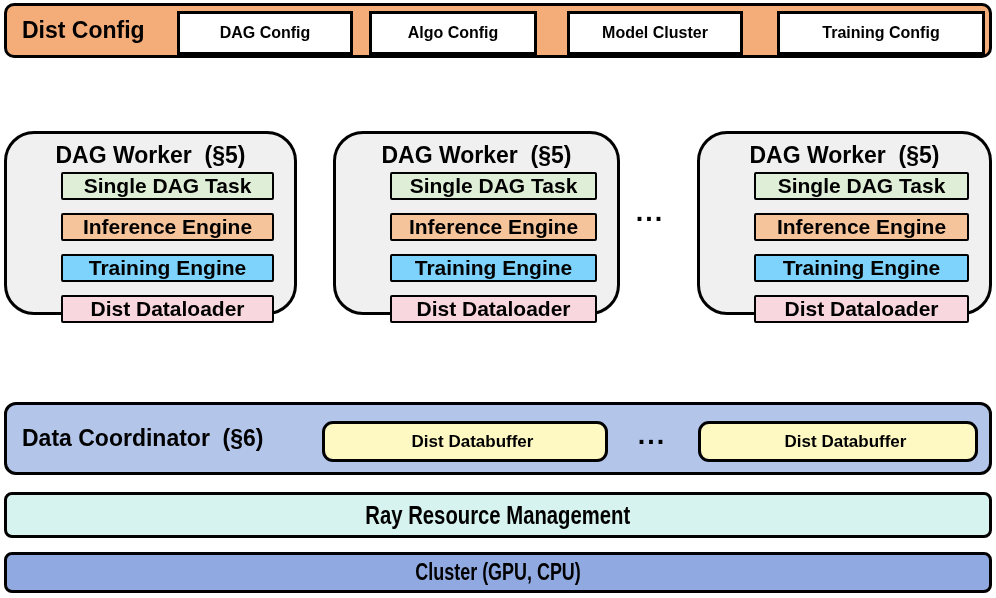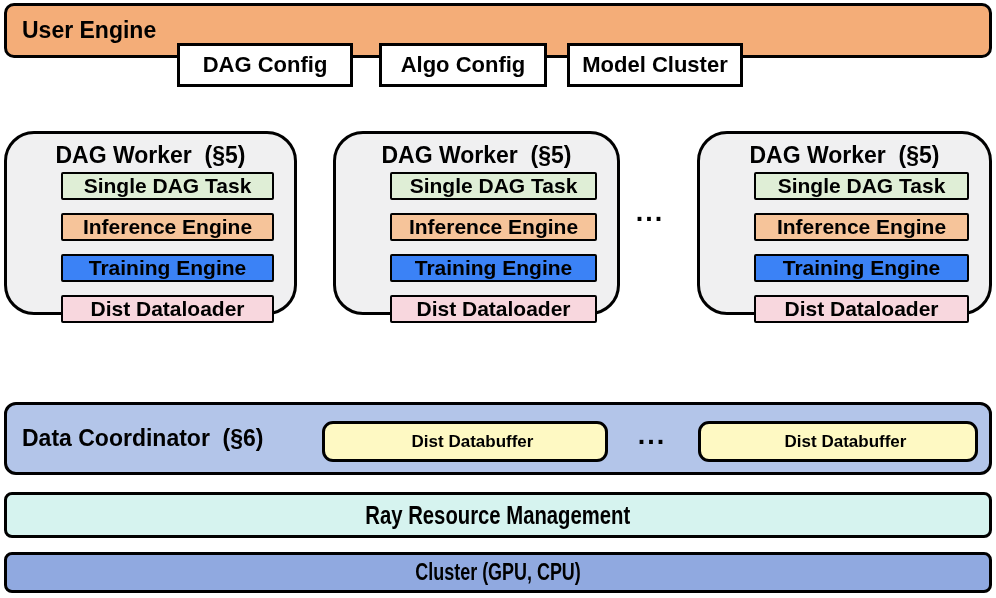--- a/index.html
+++ b/index.html
@@ -29,25 +29,24 @@
   .user-config { top: 3px; height: 55px; background: #F4AD78; }
   .user-config-label {
     position: absolute; left: 15px; top: 0; height: 100%;
     display: flex; align-items: center;
     font-size: 23px; white-space: pre;
   }
   .config-box {
     position: absolute; top: 5px; height: 44px;
     background: #ffffff; border: 3px solid #000;
     display: flex; align-items: center; justify-content: center;
-    font-size: 22px;
-    margin-top: 32px;
+    font-size: 16px;
   }
   .config-box.c0 { left: 170px; width: 176px; }
-  .config-box.c1 { left: 372px; width: 168px; }
+  .config-box.c1 { left: 362px; width: 168px; }
   .config-box.c2 { left: 560px; width: 176px; }
   .config-box.c3 { left: 770px; width: 208px; }
 
   
   .planner {
     top: 67px; height: 46px; background: #79DED1;
     font-size: 23px; white-space: pre;
   }
 
   
@@ -66,21 +65,21 @@
   }
   .worker-modules { flex: 1 1 auto; display: flex; flex-direction: column; gap: 13px; }
   .module {
     flex: 1 1 0; border: 2.5px solid #000; border-radius: 2px;
     display: flex; align-items: center; justify-content: center;
     font-size: 21px;
     margin-left: 34px;
   }
   .module.m0 { background: #DFEED6; }
   .module.m1 { background: #F6C49A; }
-  .module.m2 { background: #3b82f6; }
+  .module.m2 { background: #7dd3fc; }
   .module.m3 { background: #F8D7DE; }
 
   .dots {
     position: absolute; font-size: 27px; letter-spacing: 2px;
     text-align: center;
   }
   .dots-workers { left: 630px; top: 197px; width: 40px; }
 
   
   .coordinator { top: 402px; height: 73px; background: #B3C5E9; border-radius: 12px; }
@@ -104,24 +103,25 @@
   .ray     { top: 492px; height: 46px; background: #D6F3EF; border-radius: 8px; font-size: 26px; }
   .cluster { top: 552px; height: 41px; background: #90A9E0; border-radius: 8px; font-size: 23px; }
   .condensed { display: inline-block; transform: scaleX(0.78); transform-origin: center; white-space: pre; }
 </style>
 </head>
 <body>
 
 <div class="canvas">
 
   <div class="bar user-config">
-    <span class="user-config-label">User Engine</span>
+    <span class="user-config-label">Dist Config</span>
     <div class="config-box c0">DAG Config</div>
     <div class="config-box c1">Algo Config</div>
     <div class="config-box c2">Model Cluster</div>
+    <div class="config-box c3">Training Config</div>
   </div>
 
 
   <div class="worker w1">
     <div class="worker-title">DAG Worker  (§5)</div>
     <div class="worker-modules">
       <div class="module m0">Single DAG Task</div>
       <div class="module m1">Inference Engine</div>
       <div class="module m2">Training Engine</div>
       <div class="module m3">Dist Dataloader</div>

